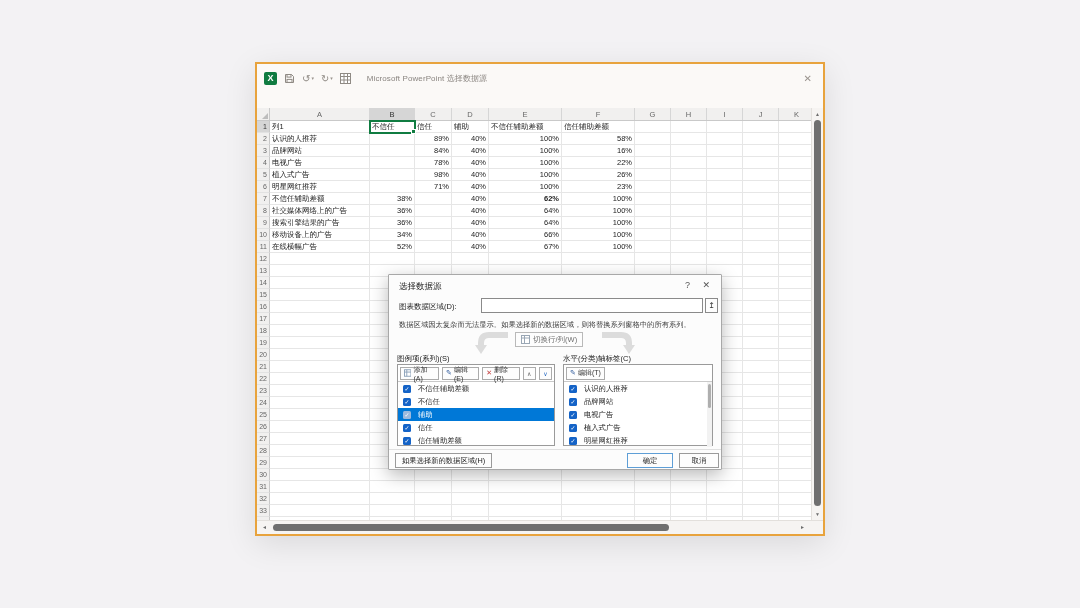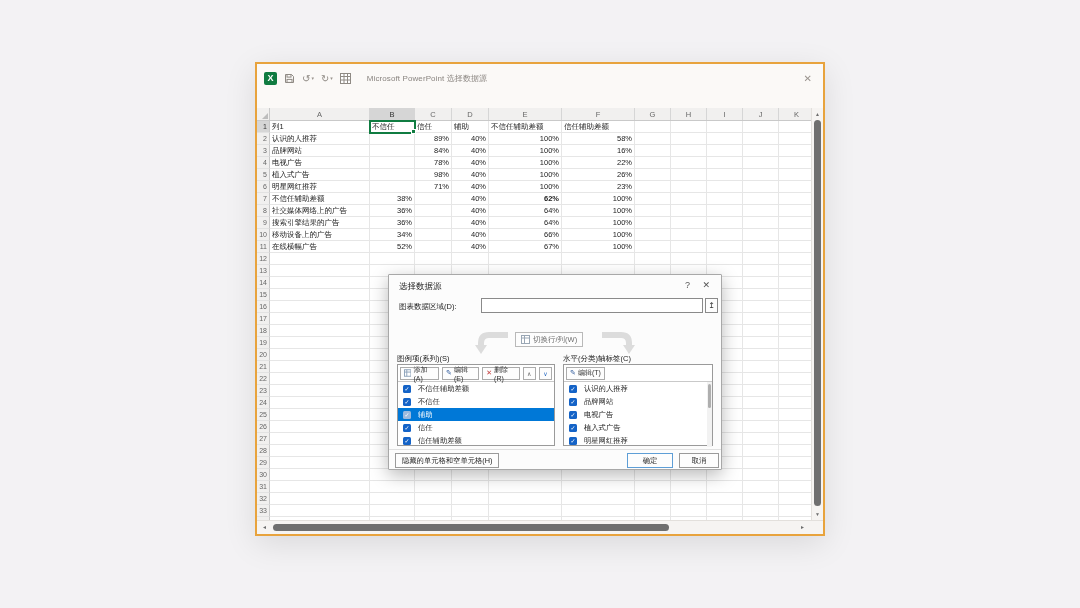--- a/index.html
+++ b/index.html
@@ -655,20 +655,21 @@
 
 <div class="dialog">
   <div class="dlg-title">选择数据源</div>
   <div class="dlg-help">?</div>
   <div class="dlg-close">✕</div>
 
   <div class="range-label">图表数据区域(D):</div>
   <input class="range-input" value="" style="">
   <div class="range-btn">↥</div>
 
+  <div class="dlg-hint">数据区域因太复杂而无法显示。如果选择新的数据区域，则将替换系列窗格中的所有系列。</div>
 
   <svg class="arrow-svg arrow-left" width="36" height="26" viewBox="0 0 36 26">
     <path d="M35 5 H16 Q8 5 8 13 V15" fill="none" stroke="#dcdcdc" stroke-width="6"></path>
     <path d="M2 15 h12 l-6 9 z" fill="#dcdcdc"></path>
   </svg>
   <svg class="arrow-svg arrow-right" width="36" height="26" viewBox="0 0 36 26">
     <path d="M1 5 H20 Q28 5 28 13 V15" fill="none" stroke="#dcdcdc" stroke-width="6"></path>
     <path d="M22 15 h12 l-6 9 z" fill="#dcdcdc"></path>
   </svg>
   <div class="switch-btn">
@@ -757,16 +758,16 @@
           <span class="cb">✓</span>
           <span>明星网红推荐</span>
         </div>
         <div class="list-scroll">
           <div class="thumb"></div>
         </div>
       </div>
   </div>
 
   <div class="dlg-sep"></div>
-  <div class="bottom-btn btn-hidden">隐藏的单元格和空单元格(H)</div>
+  <div class="bottom-btn btn-hidden">如果选择新的数据区域(H)</div>
   <div class="bottom-btn btn-ok">确定</div>
   <div class="bottom-btn btn-cancel">取消</div>
 </div>
 
 </body></html>

